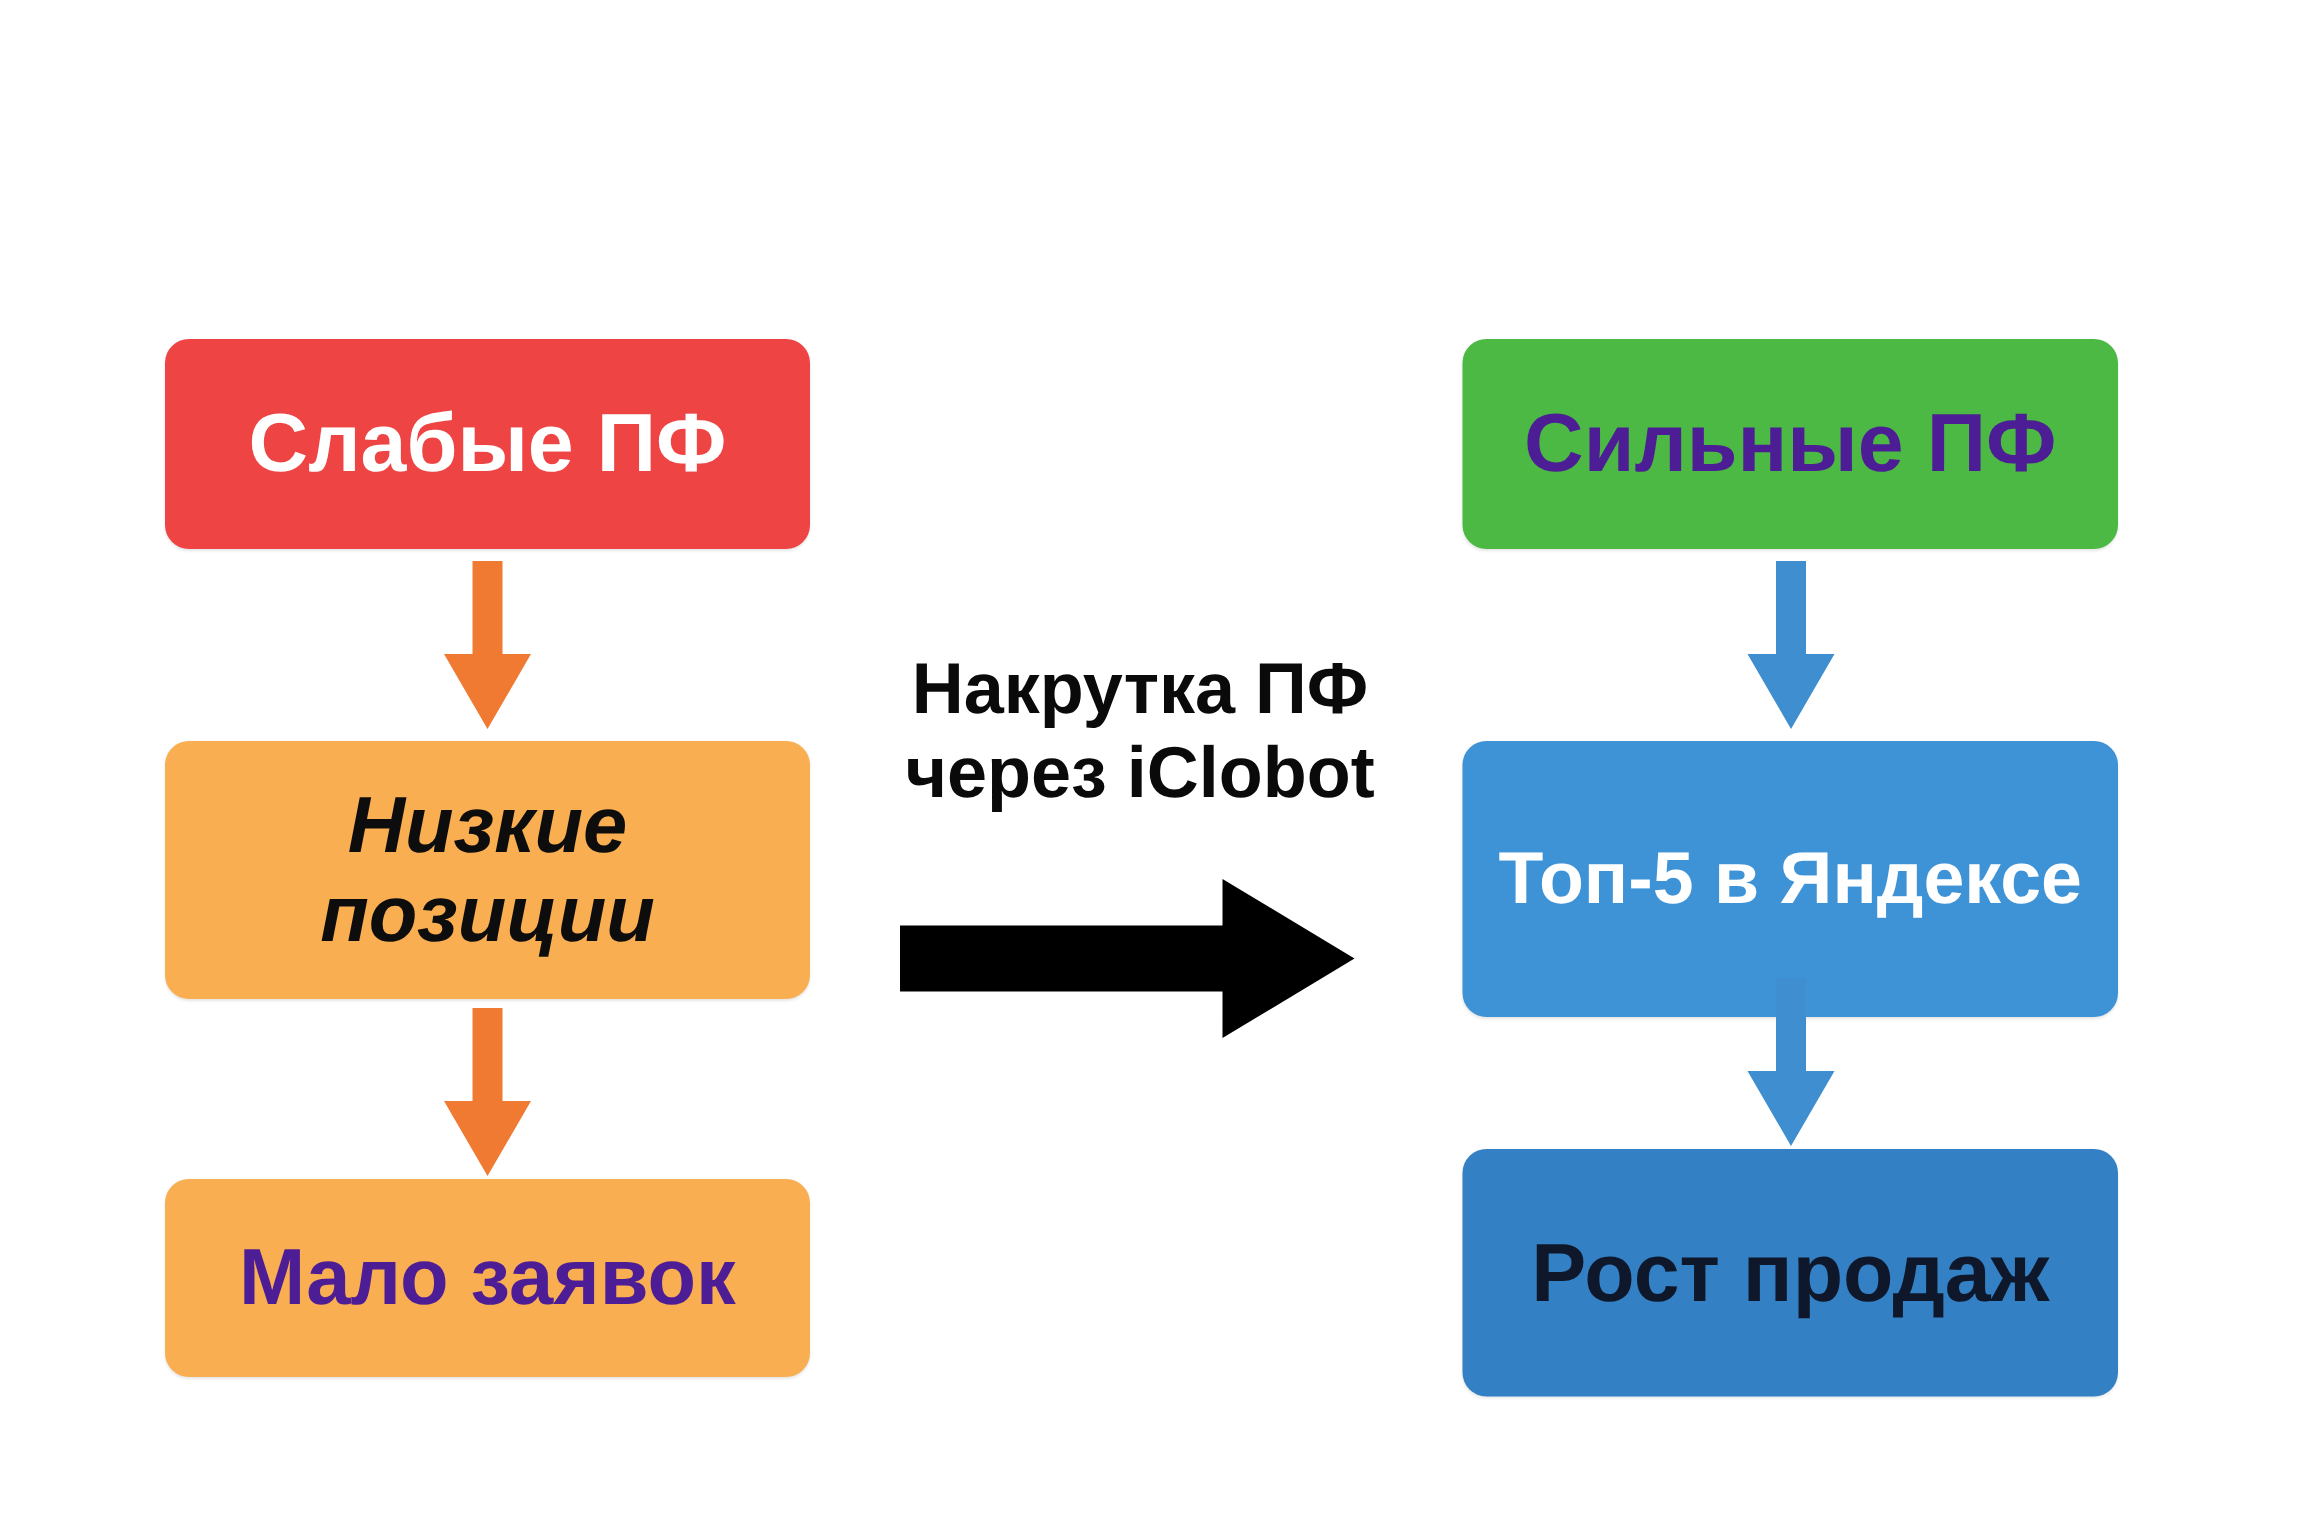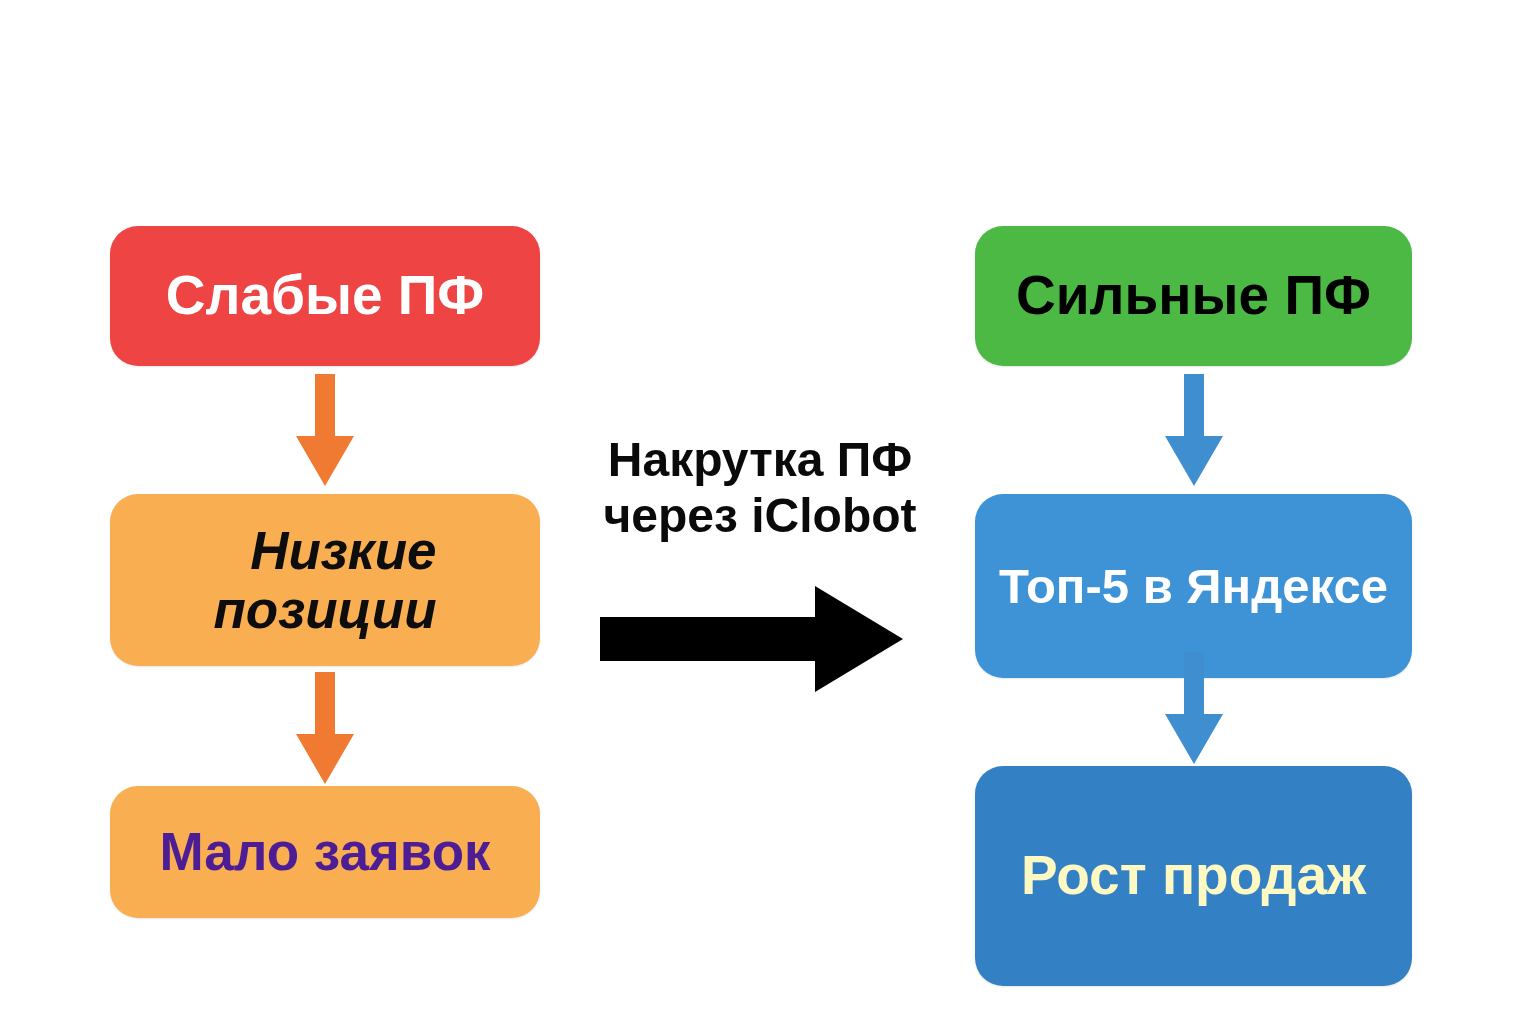--- a/index.html
+++ b/index.html
@@ -30,44 +30,44 @@
     font-weight: bold;
     letter-spacing: -0.5px;
     color: #0a0a0a;
     line-height: 1.1;
     white-space: nowrap;
   }
 
   
   .node {
     position: absolute;
-    border-radius: 28px;
+    border-radius: 16px;
     display: flex;
     align-items: center;
     justify-content: center;
-    text-align: right;
+    text-align: center;
     box-sizing: border-box;
     padding: 4px 20px;
     line-height: 1.12;
     font-weight: bold;
     box-shadow: 0 1px 2px rgba(0,0,0,0.10);
   }
 
   
   .col-left  { left: 110px; width: 430px; }
   
   .col-right { left: 975px; width: 437px; }
 
   .node-weak     { top: 226px;  height: 140px; background: #ee4444; color: #ffffff; font-size: 55px; }
   .node-lowpos   { top: 494px;  height: 172px; background: #faae52; color: #0d0d0d; font-size: 53px; }
   .node-fewleads { top: 786px;  height: 132px; background: #faae52; color: #4c1d95; font-size: 53px; }
 
-  .node-strong   { top: 226px;  height: 140px; background: #4cb944; color: #000000; font-size: 55px; }
+  .node-strong   { top: 226px;  height: 140px; background: #4cb944; color: #4c1d95; font-size: 55px; }
   .node-top5     { top: 494px;  height: 184px; background: #3e92d6; color: #ffffff; font-size: 49px; }
-  .node-sales    { top: 766px;  height: 220px; background: #3380c4; color: #fef9c3; font-size: 55px; }
+  .node-sales    { top: 766px;  height: 165px; background: #3380c4; color: #0f172a; font-size: 55px; }
 
   .node-lowpos .node-label { white-space: pre-line; font-style: italic; }
 
   
   .v-arrow {
     position: absolute;
     width: 70px;
     height: 118px;
   }
   .v-arrow svg { display: block; width: 100%; height: 100%; }

